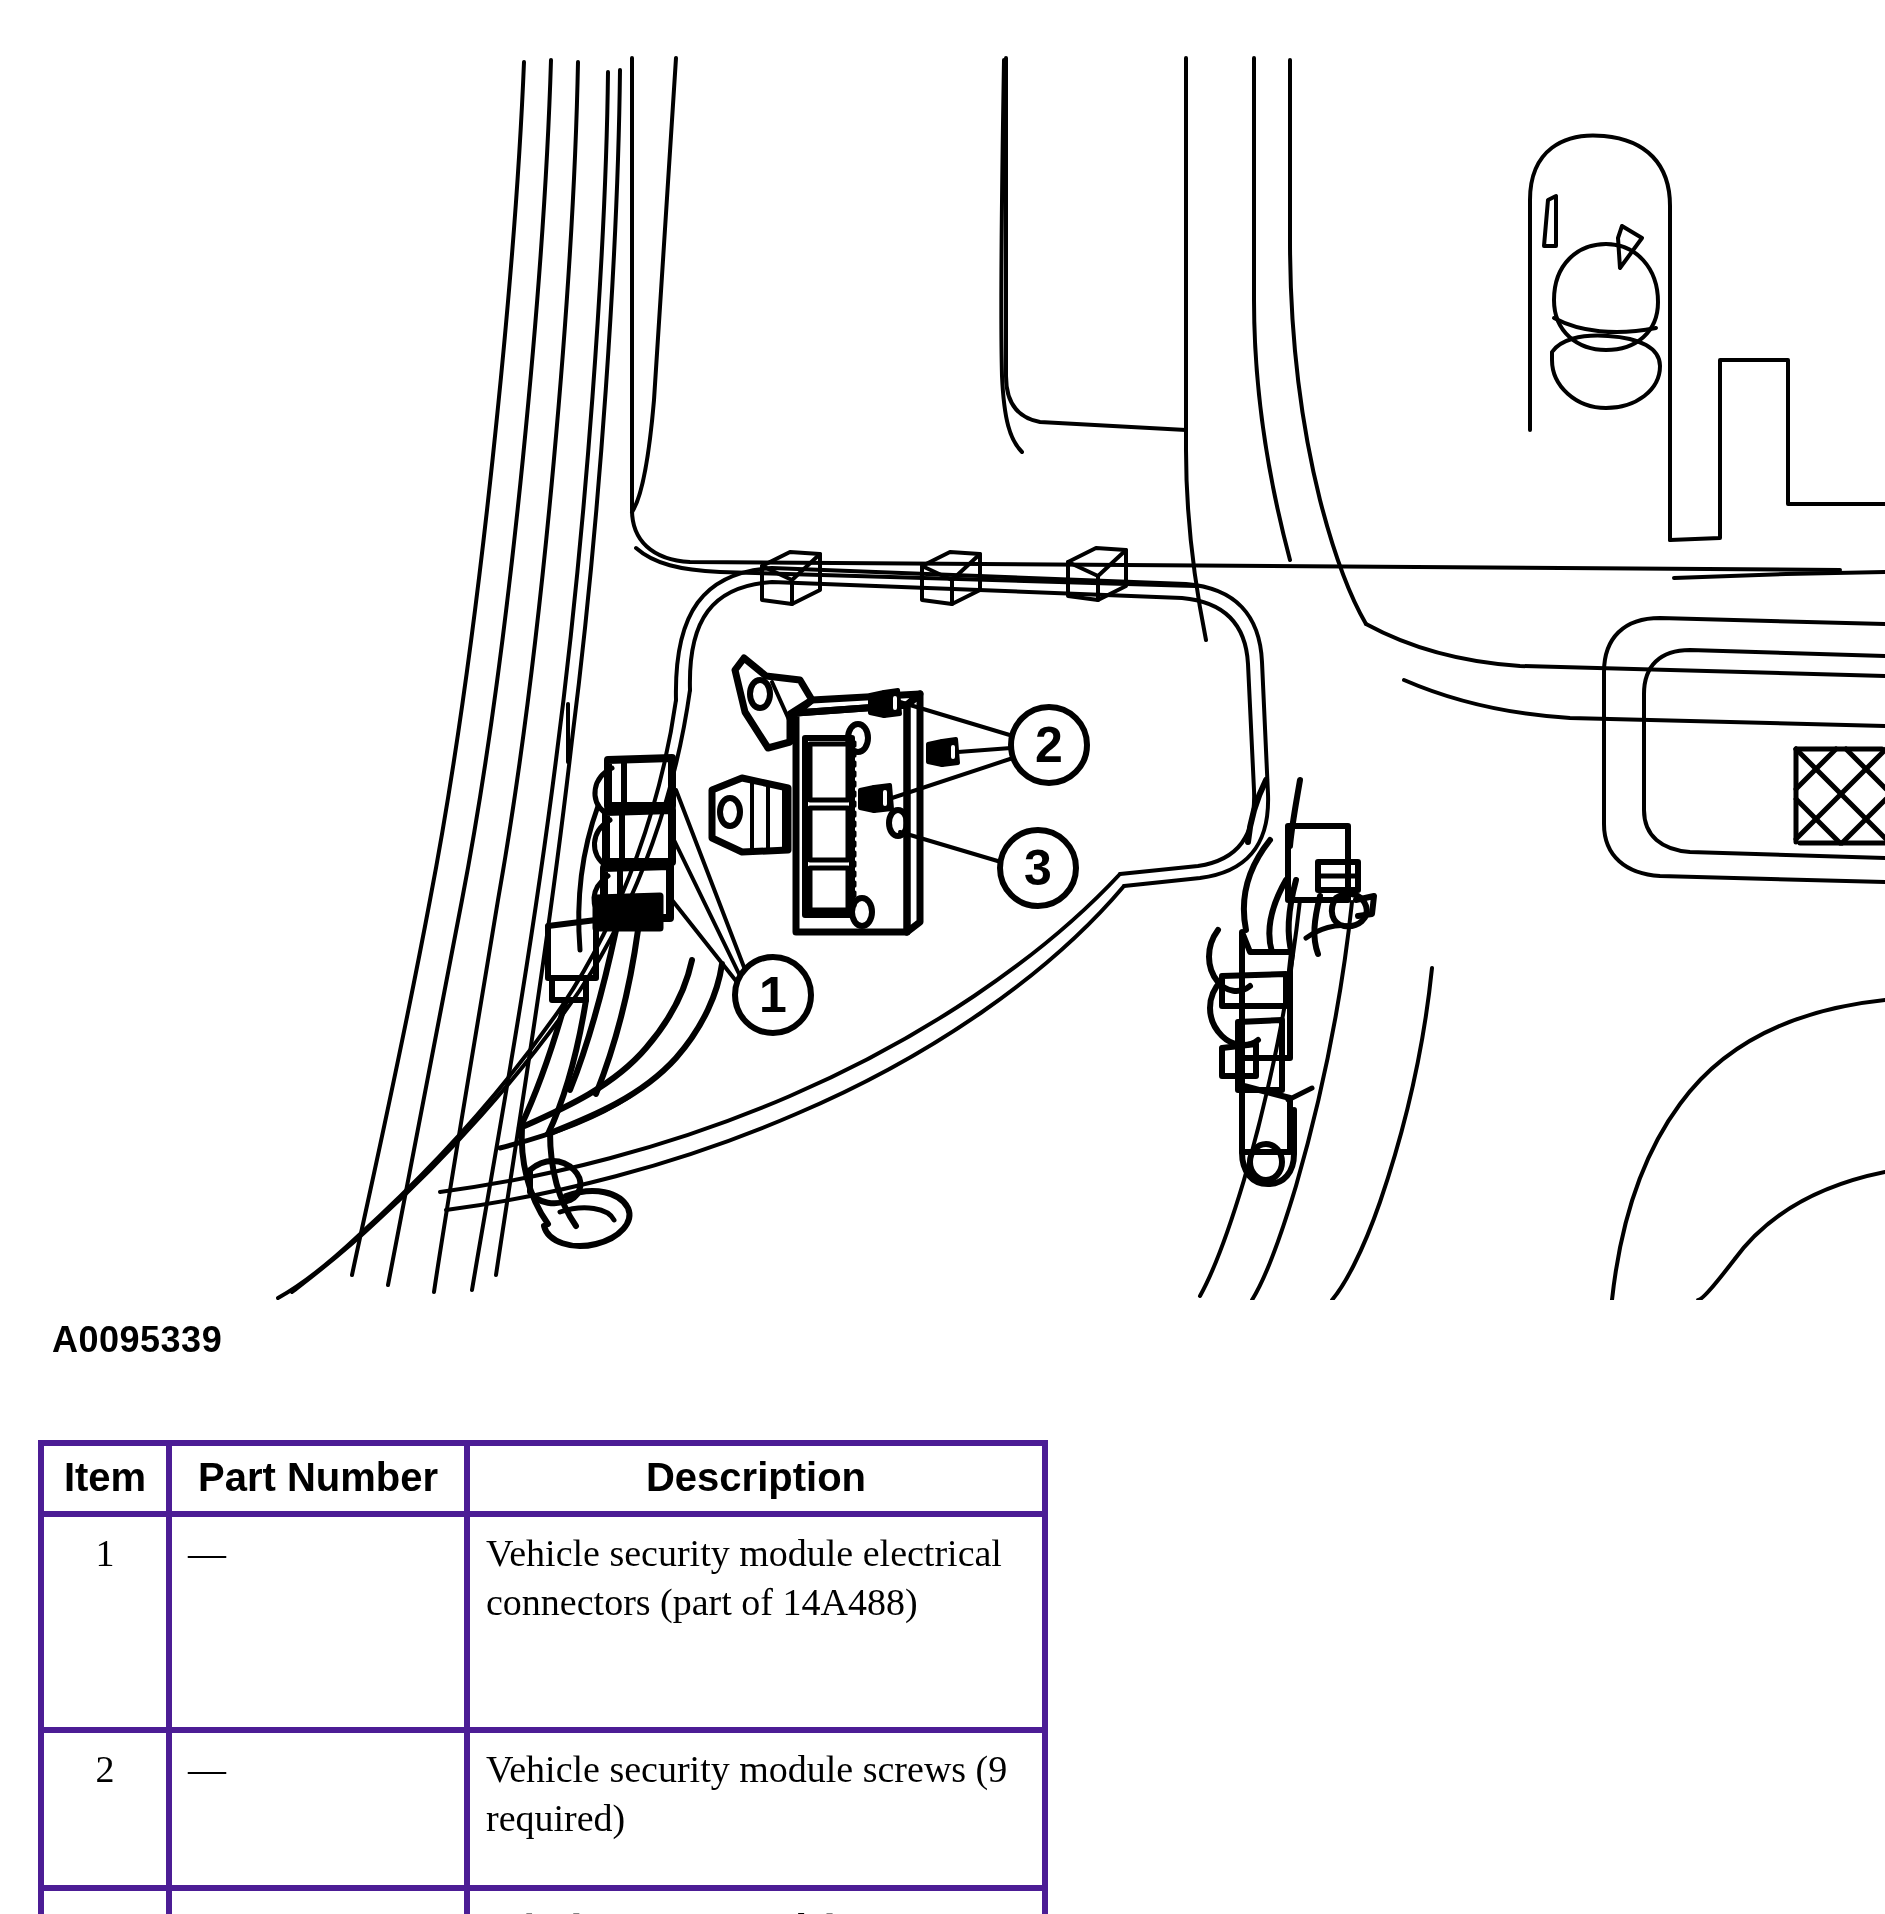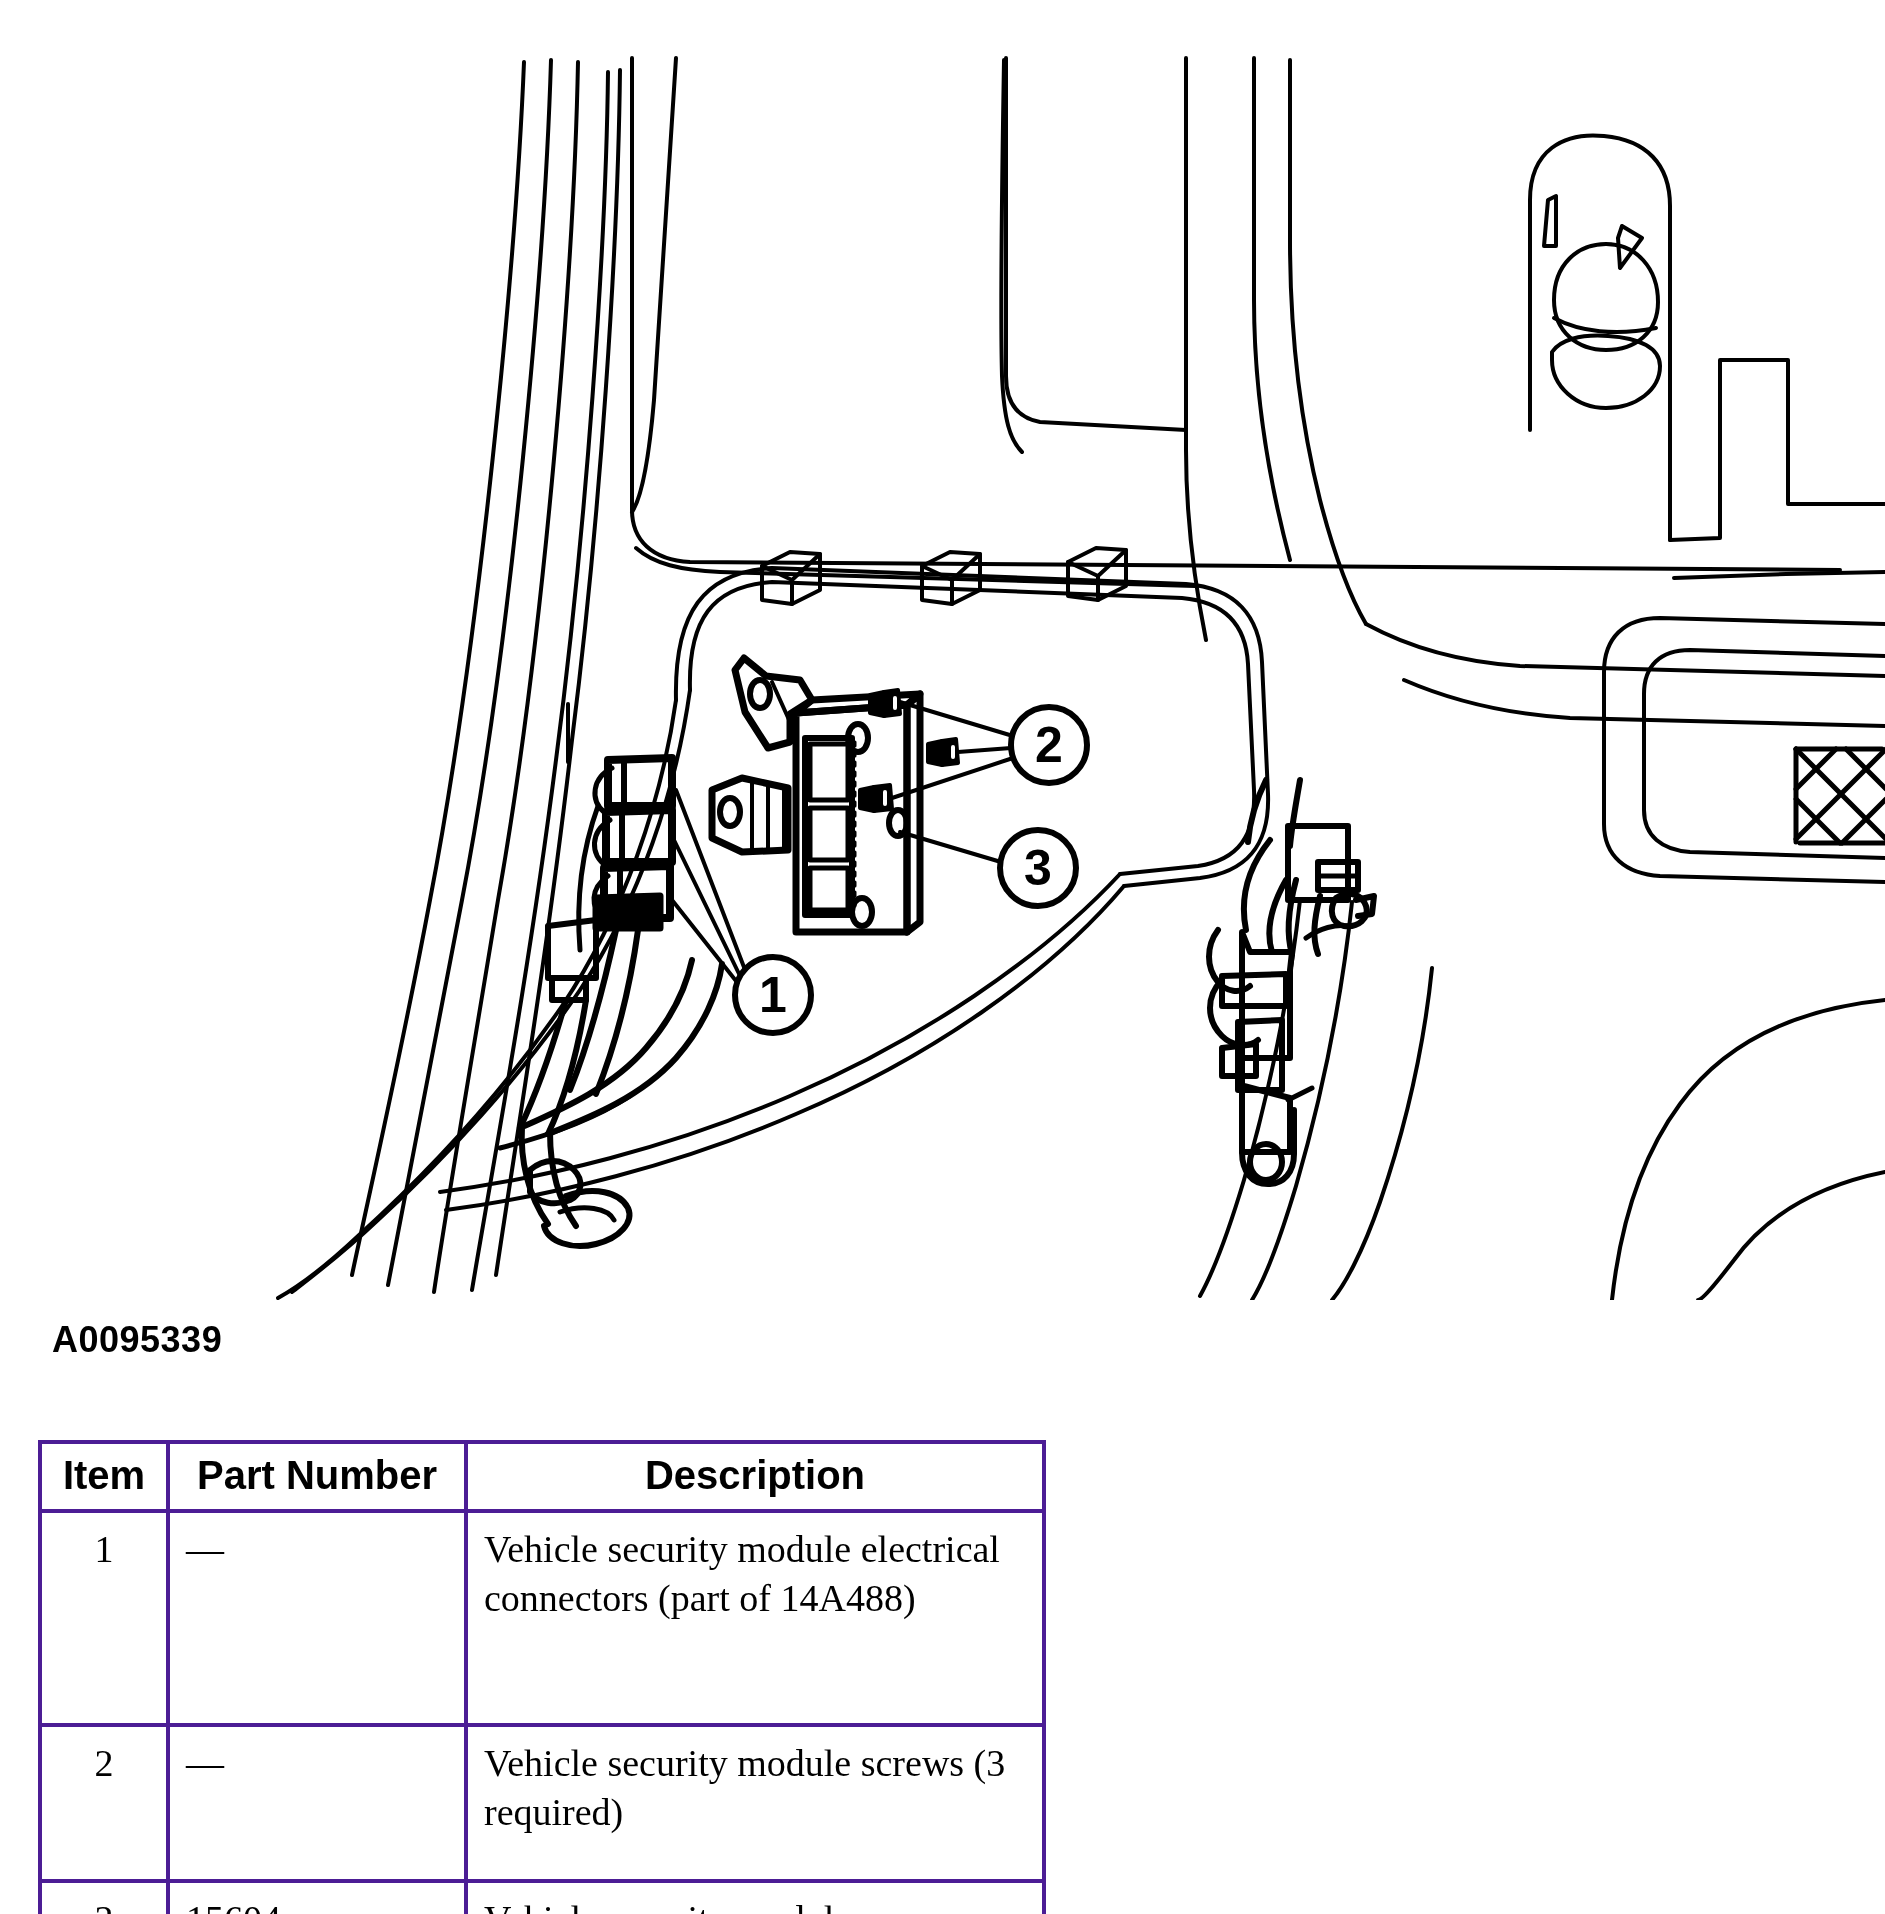--- a/index.html
+++ b/index.html
@@ -56,21 +56,21 @@
     width: 1004px;
     table-layout: fixed;
     border: 4px solid #000;
   }
   table.parts-table col.c-item  { width: 128px; }
   table.parts-table col.c-part  { width: 298px; }
   table.parts-table col.c-desc  { width: 578px; }
 
   table.parts-table th,
   table.parts-table td {
-    border: 4px solid #4c1d95;
+    border: 6px solid #4c1d95;
     padding: 0;
     vertical-align: top;
   }
   table.parts-table thead th {
     font-family: "Liberation Sans", sans-serif;
     font-weight: bold;
     font-size: 40px;
     line-height: 1.12;
     text-align: center;
     padding: 9px 14px 11px 14px;
@@ -410,21 +410,21 @@
     </thead>
     <tbody>
       <tr class="row-tall">
         <td class="cell-item">1</td>
         <td class="cell-part dash-glyph">—</td>
         <td class="cell-desc">Vehicle security module electrical connectors (part of 14A488)</td>
       </tr>
       <tr class="row-medium">
         <td class="cell-item">2</td>
         <td class="cell-part dash-glyph">—</td>
-        <td class="cell-desc">Vehicle security module screws (3 required)</td>
+        <td class="cell-desc">Vehicle security module screws (9 required)</td>
       </tr>
       <tr class="row-short">
         <td class="cell-item">3</td>
         <td class="cell-part">15604</td>
         <td class="cell-desc">Vehicle security module</td>
       </tr>
     </tbody>
   </table>
 </div>
 

